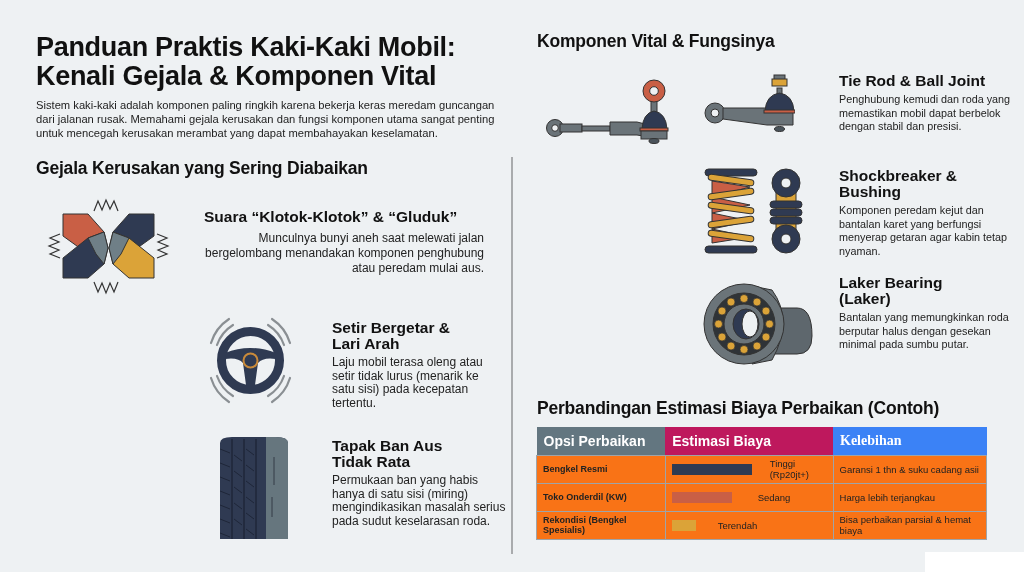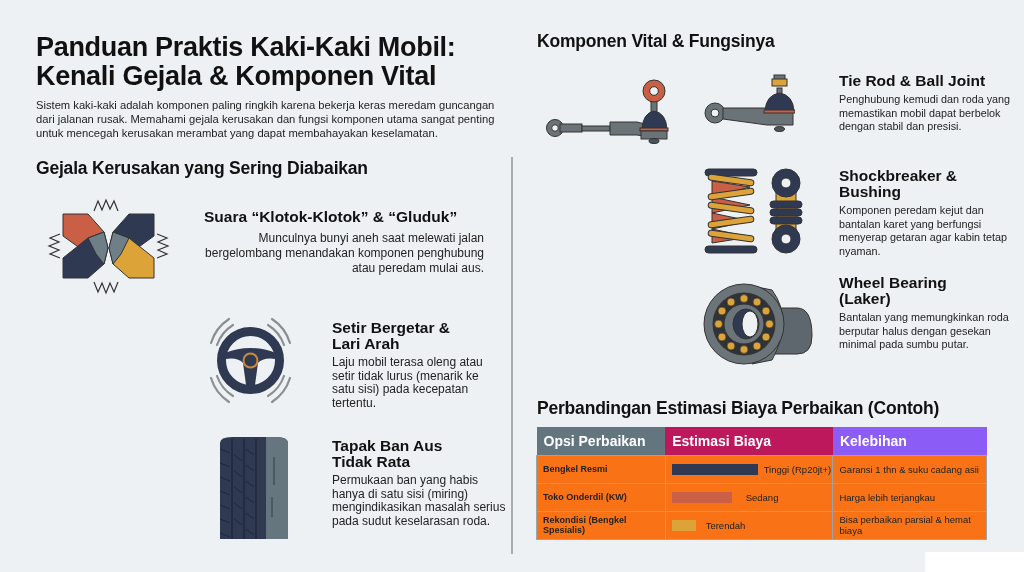--- a/index.html
+++ b/index.html
@@ -43,26 +43,26 @@
     
     .cost-table {
       position: absolute; left: 536px; top: 427px; width: 451px;
       border-collapse: collapse; font-size: 9.5px;
     }
     .cost-table th {
       height: 28px; text-align: left; padding-left: 7px; color: #fff; font-weight: 700; font-size: 14px;
     }
     .cost-table th.h1 { background: #637680; width: 129px; }
     .cost-table th.h2 { background: #be185d; width: 168px; margin-top: 35px; }
-    .cost-table th.h3 { background: #8b5cf6; width: 154px; }
+    .cost-table th.h3 { background: #3b82f6; width: 154px; font-family: Liberation Serif, serif; }
     .cost-table td {
       height: 28px; border: 1px solid #9fa4a8; background: #f97316; padding-left: 6px; color: #222;
     }
     .cost-table td.opt { font-weight: 700; font-size: 9px; }
-    .bar-cell { display: flex; align-items: center; gap: 6px; }
+    .bar-cell { display: flex; align-items: center; gap: 18px; }
     .bar { height: 11px; display: inline-block; }
     .white-block { position: absolute; left: 925px; top: 552px; width: 99px; height: 20px; background: #ffffff; }
   </style>
 </head>
 <body>
 
 <div class="page">
 
   <div class="main-title">
     <div>Panduan Praktis Kaki-Kaki Mobil:</div>
@@ -226,21 +226,21 @@
       <circle cx="42" cy="69.5" r="4"></circle>
         <circle cx="29" cy="66" r="4"></circle>
         <circle cx="20" cy="57" r="4"></circle>
       <circle cx="16.5" cy="44" r="4"></circle>
         <circle cx="20" cy="31" r="4"></circle>
         <circle cx="29" cy="22" r="4"></circle>
     </g>
   </svg>
   <div class="item" style="left:839px;top:275px;width:180px;">
     <div class="item-title">
-      <div>Wheel Bearing</div>
+      <div>Laker Bearing</div>
       <div>(Laker)</div>
     </div>
     <div class="item-desc" style="font-size:10.8px;">Bantalan yang memungkinkan roda berputar halus dengan gesekan minimal pada sumbu putar.</div>
   </div>
 
   <h2 class="section-title costs-title">Perbandingan Estimasi Biaya Perbaikan (Contoh)</h2>
 
   <table class="cost-table">
     <thead>
       <tr>

